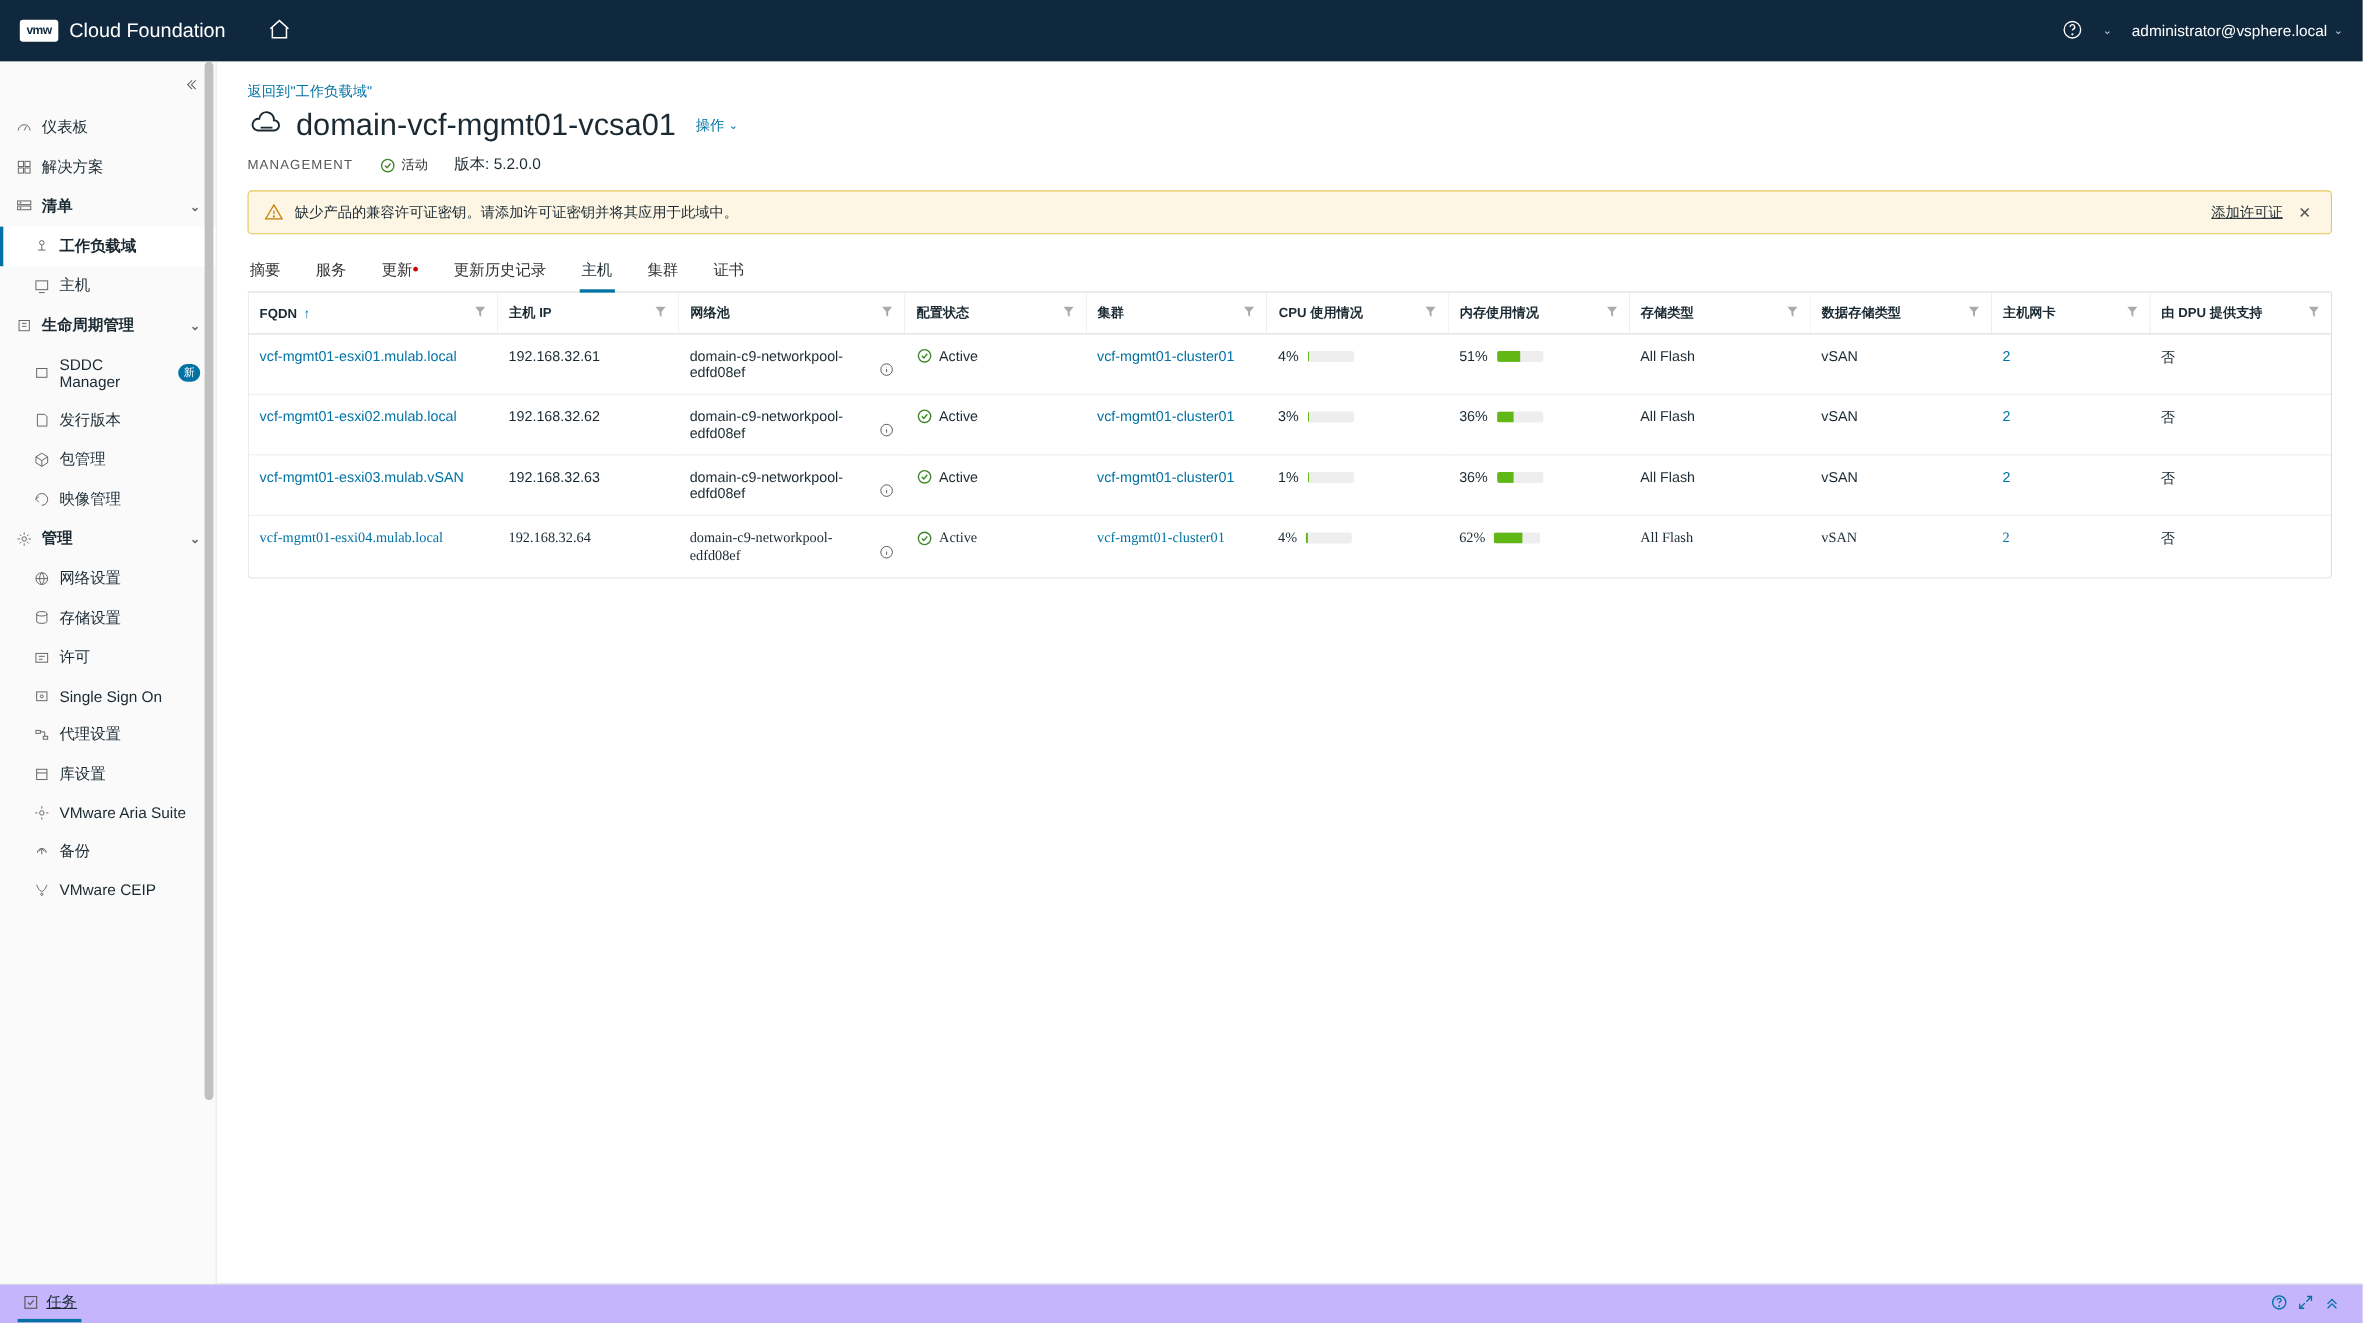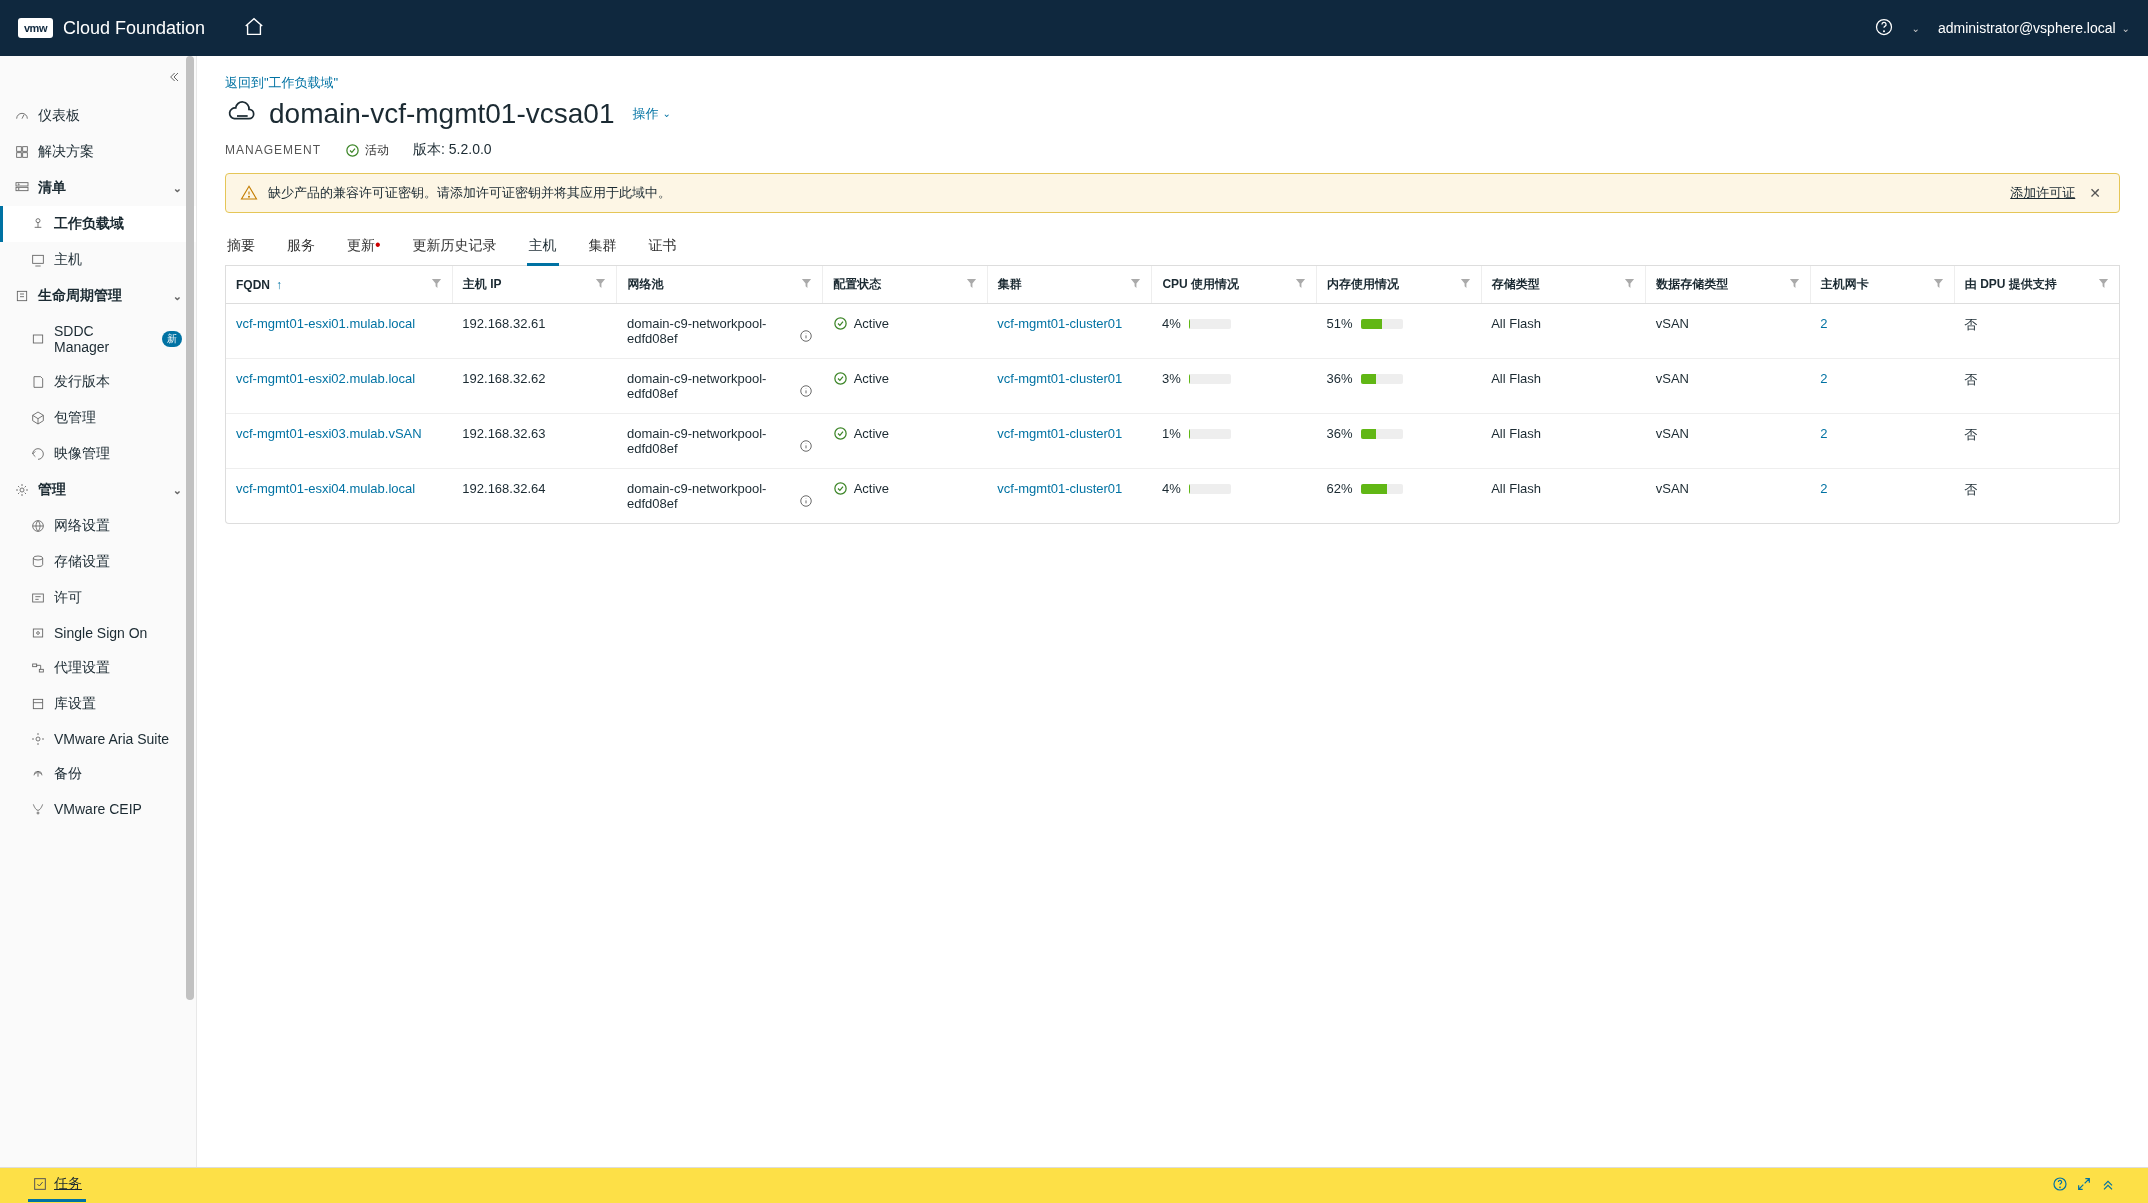--- a/index.html
+++ b/index.html
@@ -66,36 +66,36 @@
 
 .table-wrap { border: 1px solid #ddd; border-top: none; border-radius: 0 0 4px 4px; }
 table { width: 100%; border-collapse: collapse; font-size: 13px; }
 th { text-align: left; font-weight: 600; padding: 10px 10px; border-bottom: 1px solid #ddd; border-right: 1px solid #eee; background: #fff; position: relative; font-size: 12px; vertical-align: middle; }
 th:last-child { border-right: none; }
 .th-inner { display: flex; align-items: center; justify-content: space-between; gap: 4px; }
 .th-label-wrap { display: flex; align-items: center; gap: 6px; }
 .sort-arrow { color: #0072a3; font-size: 12px; }
 .filter-icon svg { width: 11px; height: 11px; fill: #aaa; }
 td { padding: 12px 10px; border-bottom: 1px solid #eee; vertical-align: top; }
-tr:last-child td { border-bottom: none; }
+tr:last-child td { border-bottom: none; font-family: Liberation Serif, serif; }
 .link { color: #0072a3; cursor: pointer; }
 .pool-cell { display: flex; align-items: flex-end; gap: 4px; }
 .info-icon svg { width: 14px; height: 14px; stroke: #555; fill: none; stroke-width: 1.5; }
 .active-cell { display: flex; align-items: center; gap: 6px; }
 .active-cell svg { width: 15px; height: 15px; stroke: #3c8527; fill: none; stroke-width: 2; }
 .usage-cell { display: flex; align-items: center; gap: 8px; white-space: nowrap; }
 .usage-bar { width: 42px; height: 10px; background: #eee; border-radius: 2px; position: relative; overflow: hidden; }
 .usage-fill { position: absolute; left: 0; top: 0; bottom: 0; background: #61b715; }
 
 .table-footer { display: flex; align-items: center; justify-content: space-between; padding: 10px 12px; border-top: 1px solid #ddd; }
 .cols-btn { border: 1px solid #888; background: #fff; padding: 3px 9px; font-size: 12px; border-radius: 3px; cursor: pointer; color: #333; }
 .pager { font-size: 12px; color: #555; }
 
 
-.bottombar { height: 36px; border-top: 1px solid #ddd; display: flex; align-items: center; padding: 0 28px; background: #fde047; text-decoration: underline; }
+.bottombar { height: 36px; border-top: 1px solid #ddd; display: flex; align-items: center; padding: 0 16px; background: #c4b5fd; text-decoration: underline; }
 .bottombar-item { display: flex; align-items: center; gap: 6px; cursor: pointer; font-size: 14px; padding: 6px 4px; }
 .bottombar-item svg { width: 16px; height: 16px; stroke: #555; fill: none; stroke-width: 1.5; }
 .bottombar-item.active { border-bottom: 3px solid #0072a3; }
 .bottombar-spacer { flex: 1; }
 .bb-icon { cursor: pointer; padding: 4px; }
 .bb-icon svg { width: 16px; height: 16px; stroke: #0072a3; fill: none; stroke-width: 1.8; }
 </style>
 </head>
 <body>
 

